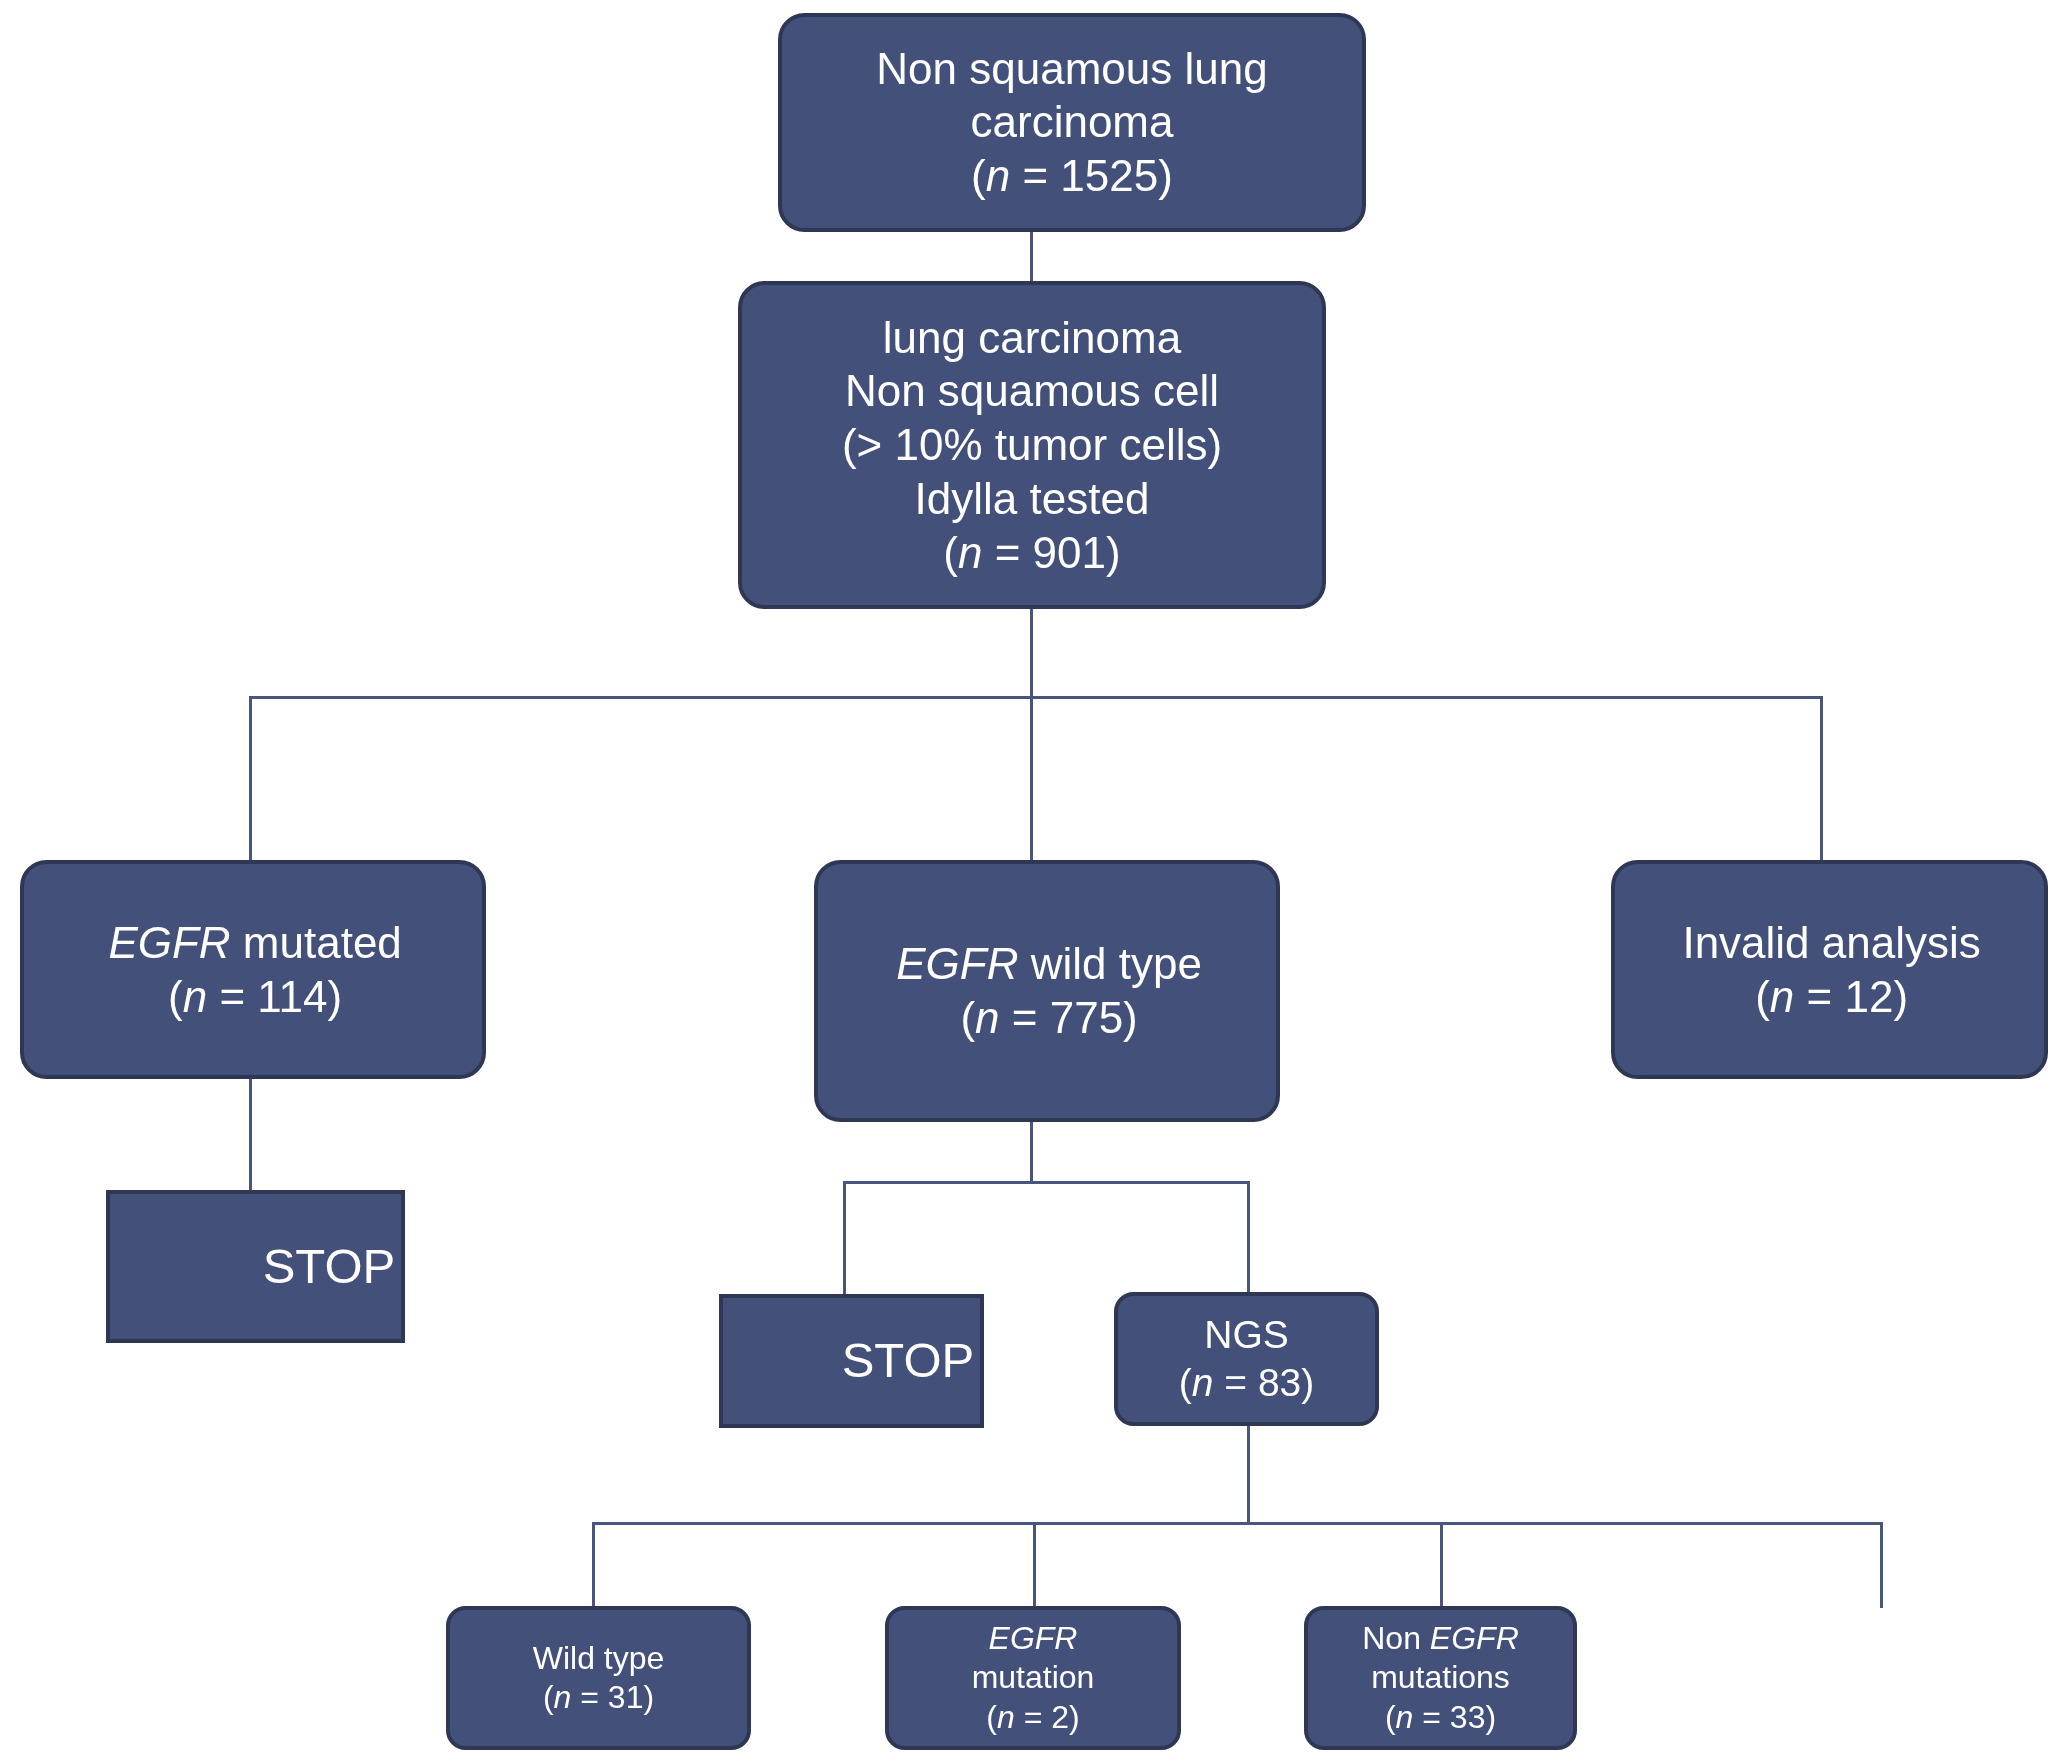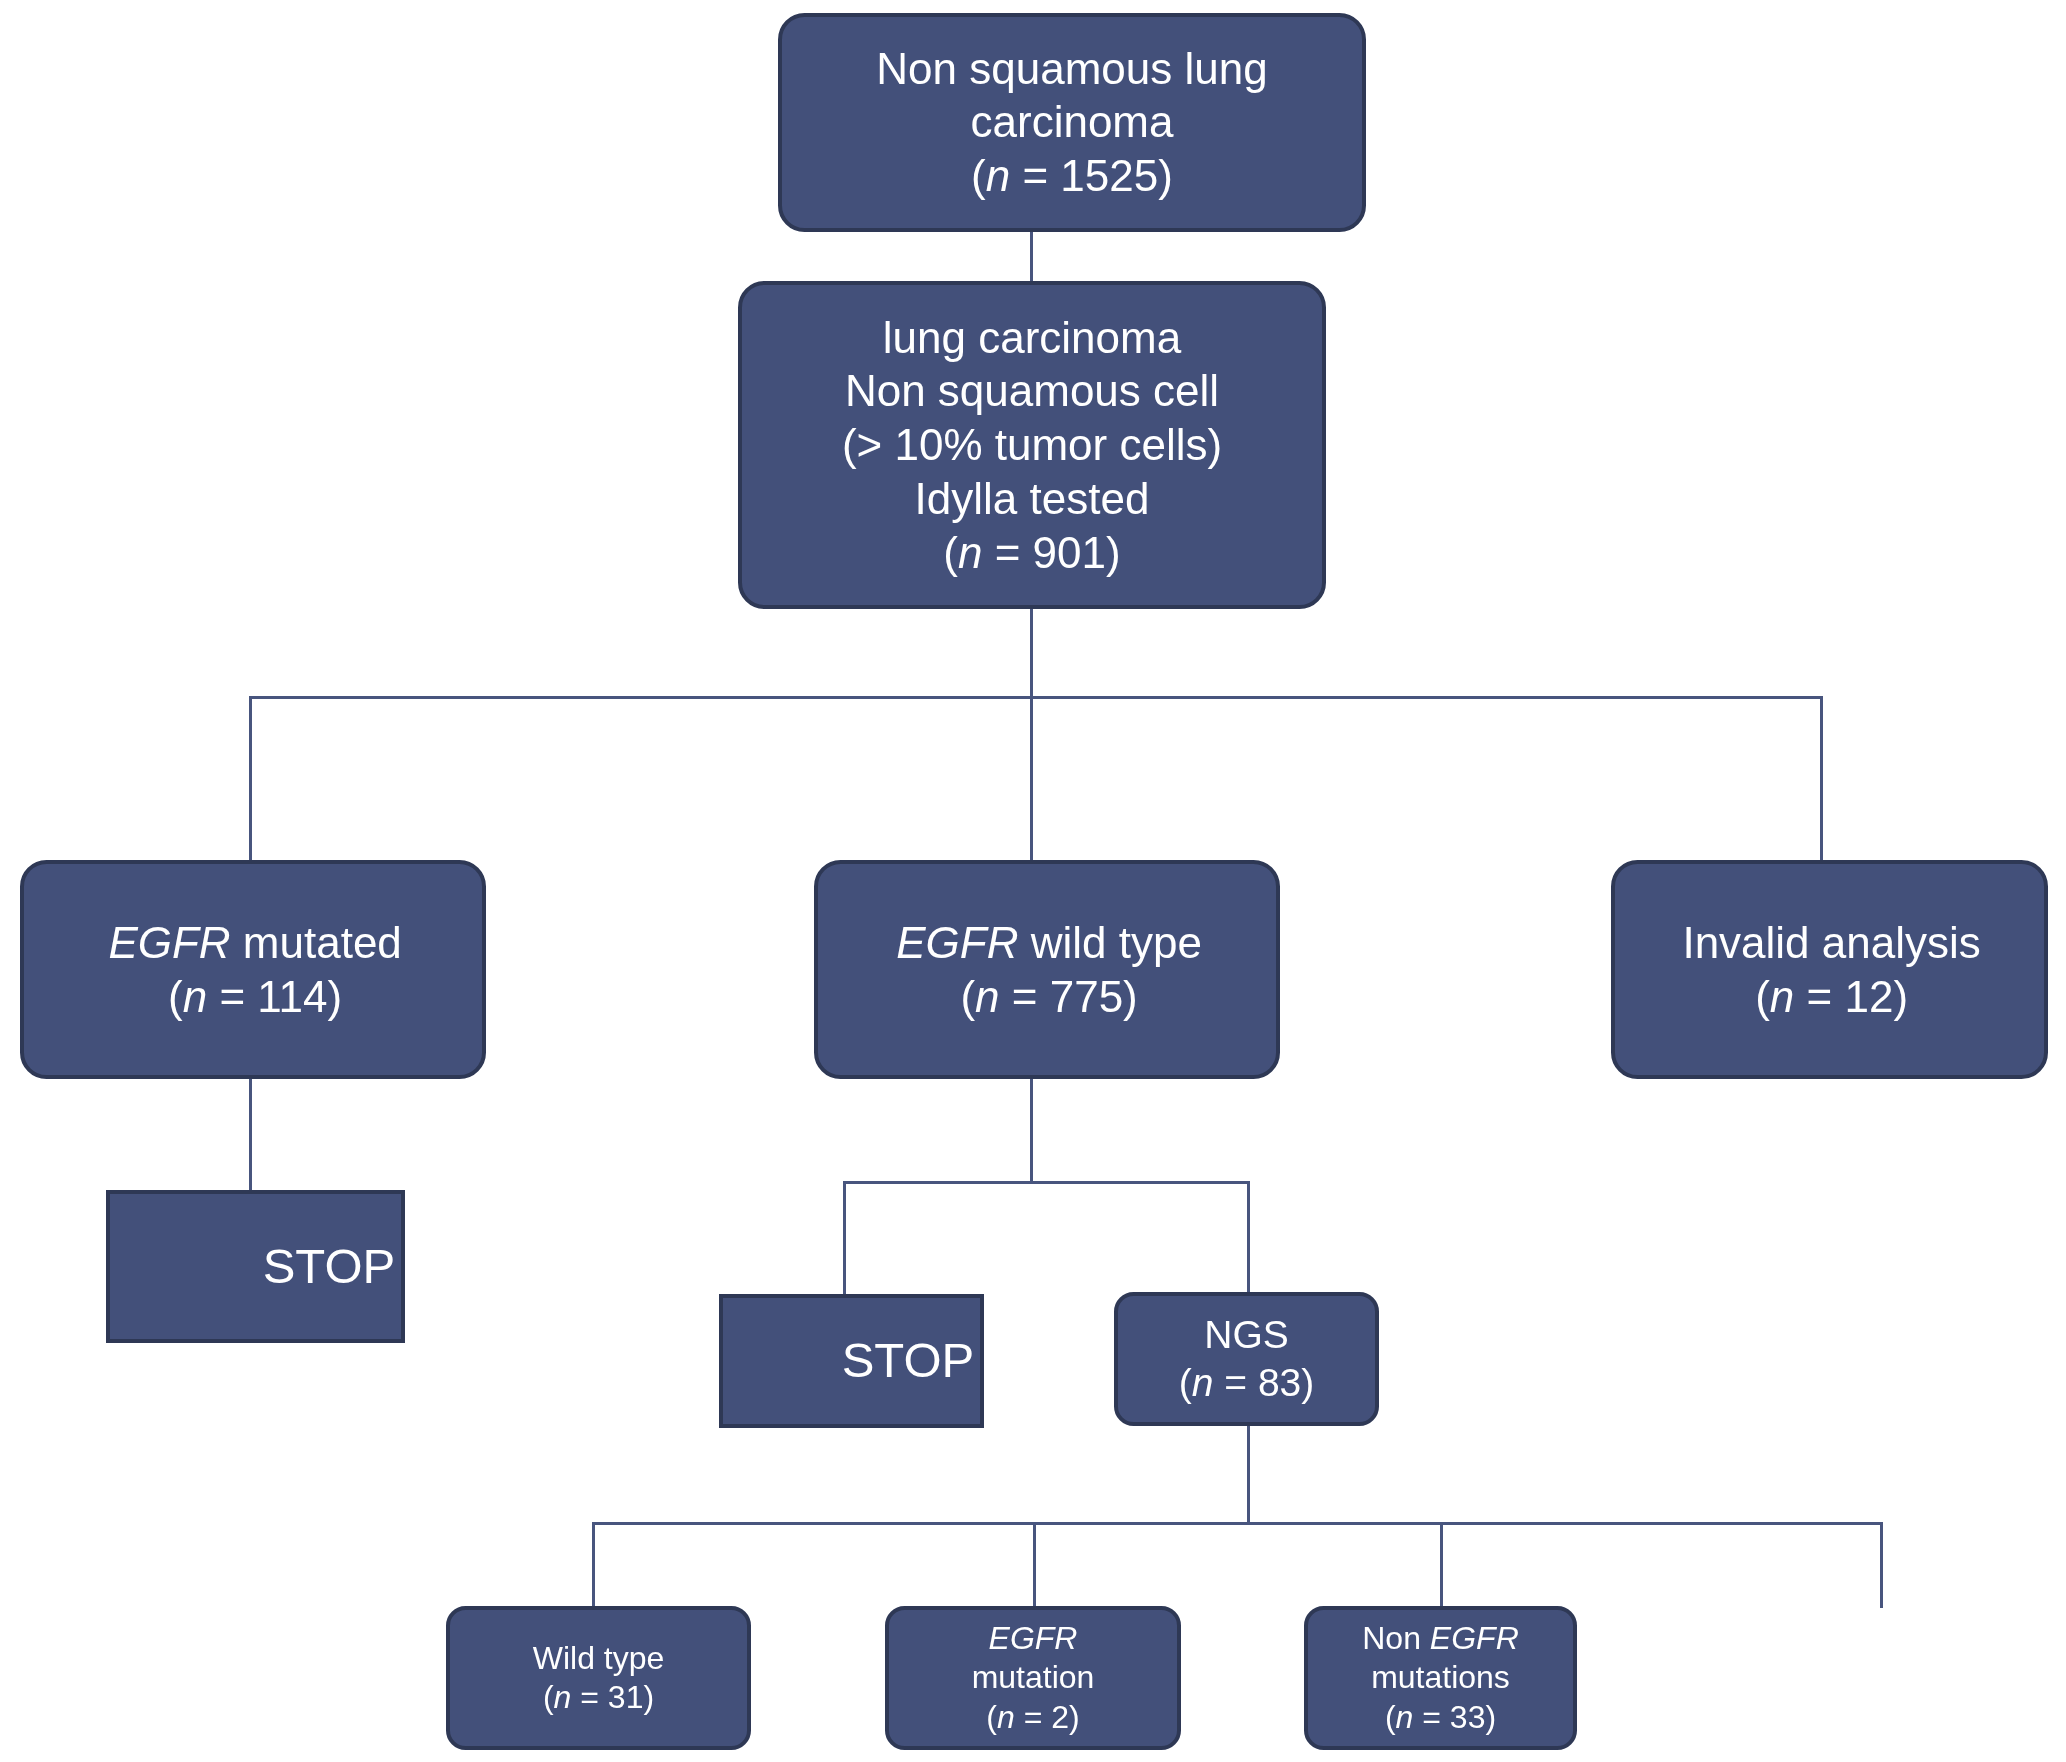--- a/index.html
+++ b/index.html
@@ -107,21 +107,21 @@
 
   <div class="node tier3" style="left:20px; top:860px; width:466px; height:219px;">
     <span class="line">
       <span class="ital">EGFR</span><span> mutated</span>
     </span>
     <span class="line">
       <span>(</span><span class="ital">n</span><span> = 114)</span>
     </span>
   </div>
 
-  <div class="node tier3" style="left:814px; top:860px; width:466px; height:219px;">
+  <div class="node tier3" style="left:814px; top:860px; width:466px; height:262px;">
     <span class="line">
       <span class="ital">EGFR</span><span> wild type</span>
     </span>
     <span class="line">
       <span>(</span><span class="ital">n</span><span> = 775)</span>
     </span>
   </div>
 
   <div class="node tier3" style="left:1611px; top:860px; width:437px; height:219px;">
     <span class="line">Invalid analysis</span>

